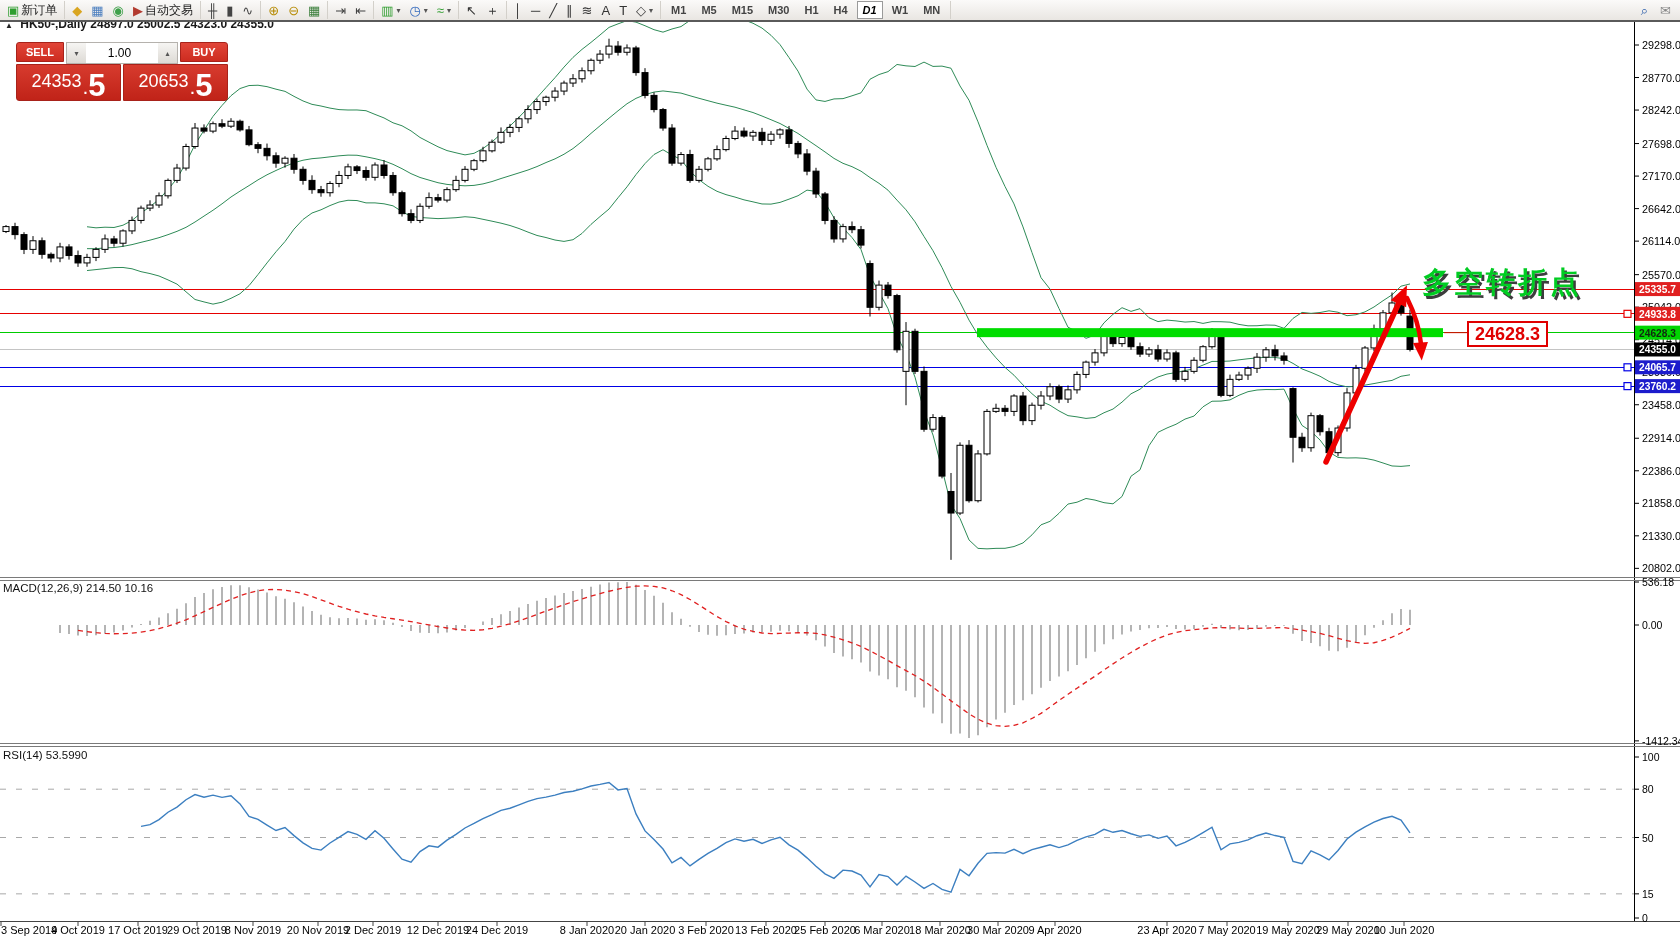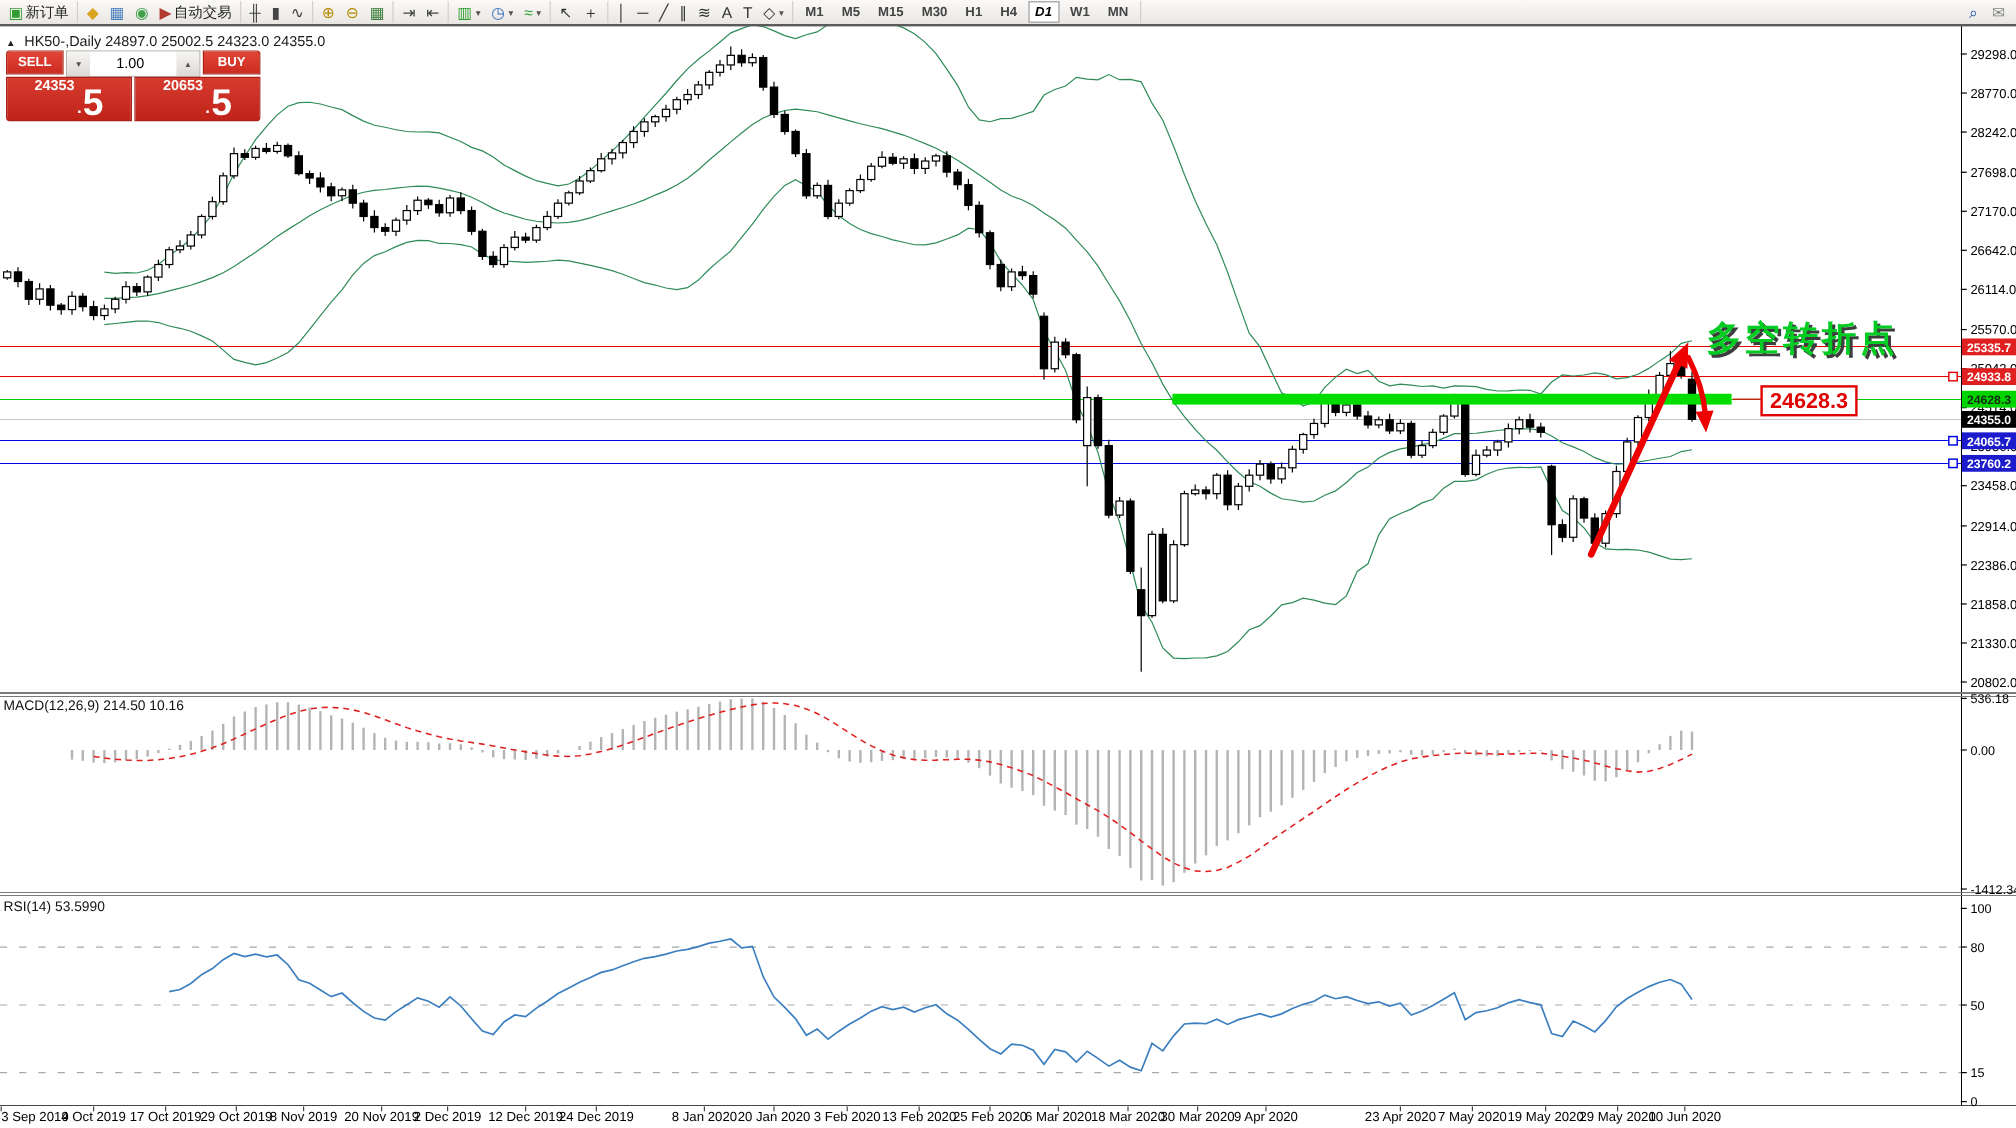--- a/index.html
+++ b/index.html
@@ -10,40 +10,40 @@
     font-size:12px;color:#333;}
   .tb-group{display:flex;align-items:center;gap:3px;padding:0 4px;height:18px;border-right:1px solid #d3d0ca;}
   .tb-btn{display:flex;align-items:center;gap:2px;padding:0 2px;height:17px;cursor:default;border:1px solid transparent;}
   .tb-glyph{font-size:13px;line-height:17px;}
   .tb-label{font-size:12px;color:#222;white-space:nowrap;}
   .tb-dd{font-size:8px;color:#555;margin-left:1px;}
   .tf{padding:0 5px;height:16px;line-height:16px;font-size:11px;font-weight:bold;color:#444;border:1px solid transparent;}
   .tf.active{background:#fff;border:1px solid #9a9a9a;color:#000;font-style:italic;}
   .tb-right{margin-left:auto;display:flex;align-items:center;gap:6px;padding-right:6px;border-right:none;}
   
-  .chart-title{position:absolute;left:5px;top:27px;z-index:4;font-size:12px;font-weight:normal;color:#1a1a1a;}
+  .chart-title{position:absolute;left:5px;top:17px;z-index:4;font-size:12px;font-weight:bold;color:#1a1a1a;}
   .chart-title .tri{font-size:8px;margin-right:4px;color:#222;}
   
-  .trade-panel{position:absolute;left:5px;top:42px;z-index:4;width:212px;}
+  .trade-panel{position:absolute;left:16px;top:42px;z-index:4;width:212px;}
   .tp-row1{display:flex;height:20px;gap:2px;}
   .tp-sell,.tp-buy{width:48px;border:1px solid #a8221a;background:linear-gradient(#e14538,#cd2c20);
     color:#fff;font-size:11px;font-weight:bold;padding:0;cursor:pointer;}
   .tp-sell{border-radius:3px 0 0 0;}
   .tp-buy{border-radius:0 3px 0 0;}
   .tp-vol{display:flex;flex:1;height:20px;border:1px solid #b5b2ad;background:#fff;}
   .tp-spin{width:19px;border:none;background:linear-gradient(#f6f5f3,#dddad5);color:#555;font-size:8px;
     padding:0;cursor:pointer;}
   .tp-input{flex:1;border:none;outline:none;font-size:12px;text-align:center;padding:0 5px 0 0;width:60px;
     font-family:"Liberation Sans",sans-serif;}
   .tp-row2{display:flex;gap:2px;margin-top:2px;height:37px;}
   .tp-price{flex:1;background:linear-gradient(#d73b2e,#c02318);border:1px solid #a8221a;color:#fff;
     display:flex;align-items:flex-end;justify-content:center;cursor:pointer;}
   .tp-price-sell{border-radius:0 0 0 3px;}
   .tp-price-buy{border-radius:0 0 3px 0;}
-  .tp-main{font-size:12px;font-weight:bold;line-height:20px;margin-bottom:19px;}
+  .tp-main{font-size:18px;font-weight:normal;line-height:20px;margin-bottom:9px;}
   .tp-dot{font-size:14px;font-weight:bold;margin:0 1px 3px 2px;}
   .tp-big{font-size:31px;font-weight:bold;line-height:28px;}
   
   #chart-svg{position:absolute;left:0;top:0;z-index:1;}
   #chart-svg text{font-family:"Liberation Sans",sans-serif;}
 </style>
 </head>
 <body>
 
 <div class="toolbar" id="toolbar">

